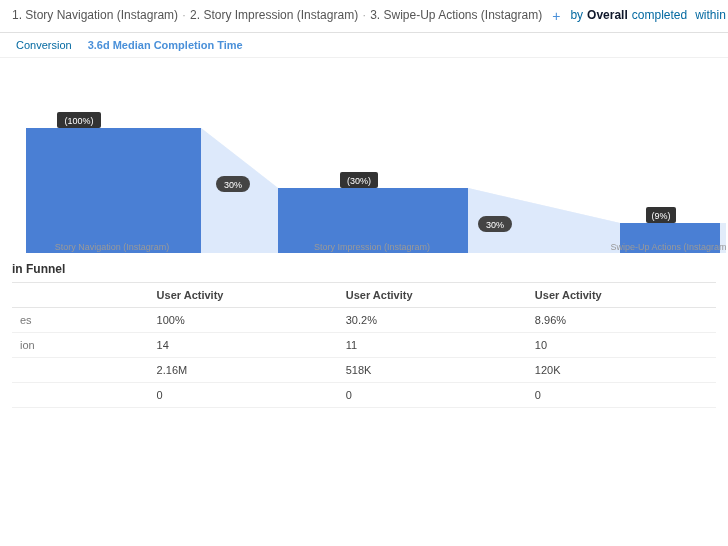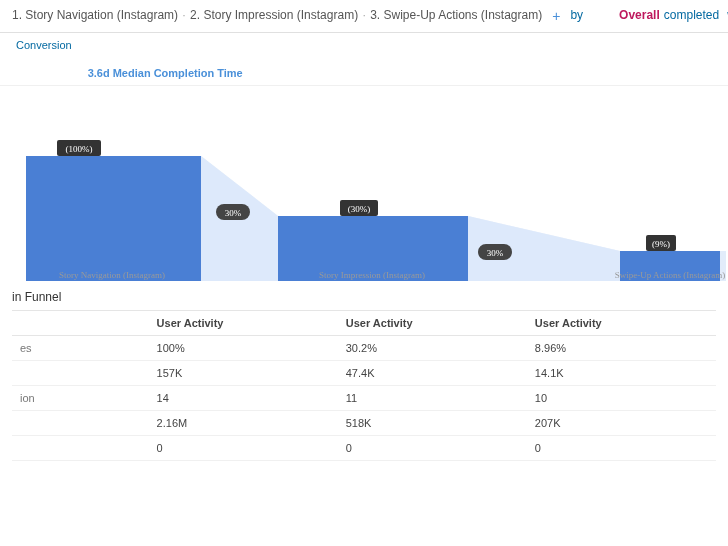--- a/index.html
+++ b/index.html
@@ -12,54 +12,53 @@
       padding: 8px 12px;
       border-bottom: 1px solid #e0e0e0;
       font-size: 12px;
       white-space: nowrap;
       overflow: hidden;
     }
     .top-bar-item { color: #555; margin-right: 4px; }
     .top-bar-separator { color: #aaa; margin-right: 4px; }
     .top-bar-plus { color: #4a90d9; font-size: 14px; margin: 0 6px; cursor: pointer; }
     .top-bar-label { color: #0369a1; margin: 0 4px; }
-    .top-bar-bold { font-weight: bold; color: #be185d; margin-left: 32px; }
+    .top-bar-bold { font-weight: bold; color: #0f172a; }
 
     
     .sub-header {
       display: flex;
       padding: 6px 12px;
       font-size: 11px;
       color: #666;
       border-bottom: 1px solid #f0f0f0;
     }
     .sub-header-item { margin-right: 16px; }
-    .sub-header-blue { color: #4a90d9; font-weight: bold; margin-top: 28px; }
+    .sub-header-blue { color: #4a90d9; font-weight: bold; }
 
     
     .chart-container {
       padding: 10px 12px 0 12px;
       height: 200px;
       position: relative;
-      font-family: Liberation Serif, serif;
     }
 
     .funnel-svg-container {
       width: 100%;
       height: 185px;
       position: relative;
     }
 
     
     .table-section {
       padding: 4px 12px 0 12px;
     }
     .table-header {
       font-size: 12px;
-      font-weight: normal;
+      font-weight: bold;
       color: #333;
       margin-bottom: 6px;
     }
     .data-table {
       width: 100%;
       border-collapse: collapse;
       font-size: 11px;
     }
     .data-table th {
       text-align: left;
@@ -159,36 +158,30 @@
       </tr>
     </thead>
     <tbody id="table-body">
     <tr>
           <td class="row-label col-1">es</td>
           <td>100%</td>
           <td>30.2%</td>
           <td>8.96%</td>
         </tr>
         <tr>
-          <td class="row-label col-1"></td>
-          <td>157K</td>
-          <td>47.4K</td>
-          <td>14.1K</td>
-        </tr>
-        <tr>
           <td class="row-label col-1">ion</td>
           <td>14</td>
           <td>11</td>
           <td>10</td>
         </tr>
         <tr>
           <td class="row-label col-1"></td>
           <td>2.16M</td>
           <td>518K</td>
-          <td>207K</td>
+          <td>120K</td>
         </tr>
         <tr>
           <td class="row-label col-1"></td>
           <td>0</td>
           <td>0</td>
           <td>0</td>
         </tr>
       </tbody>
   </table>
 </div>

